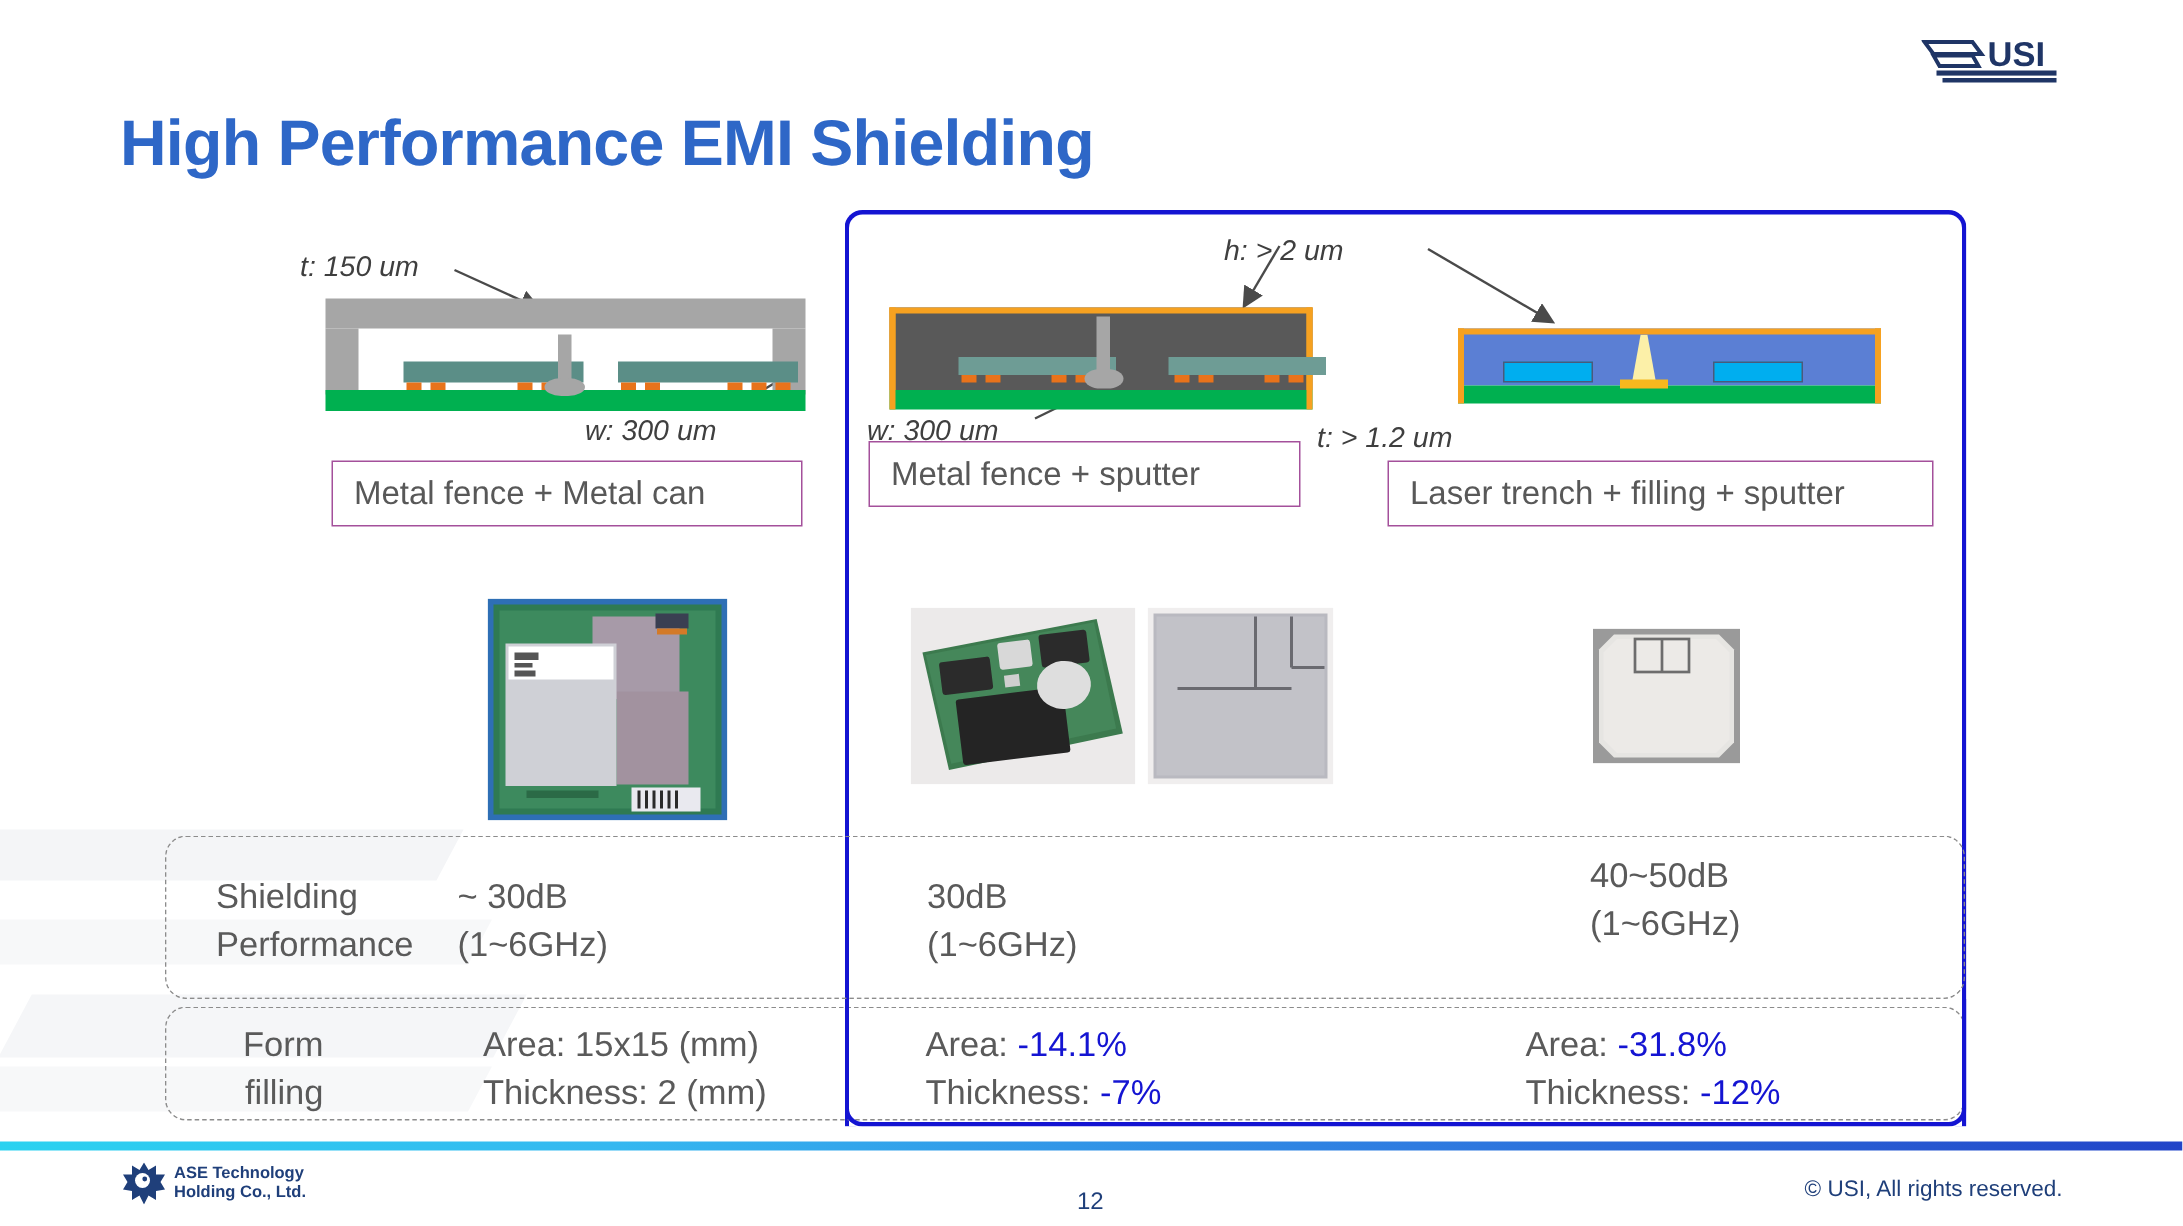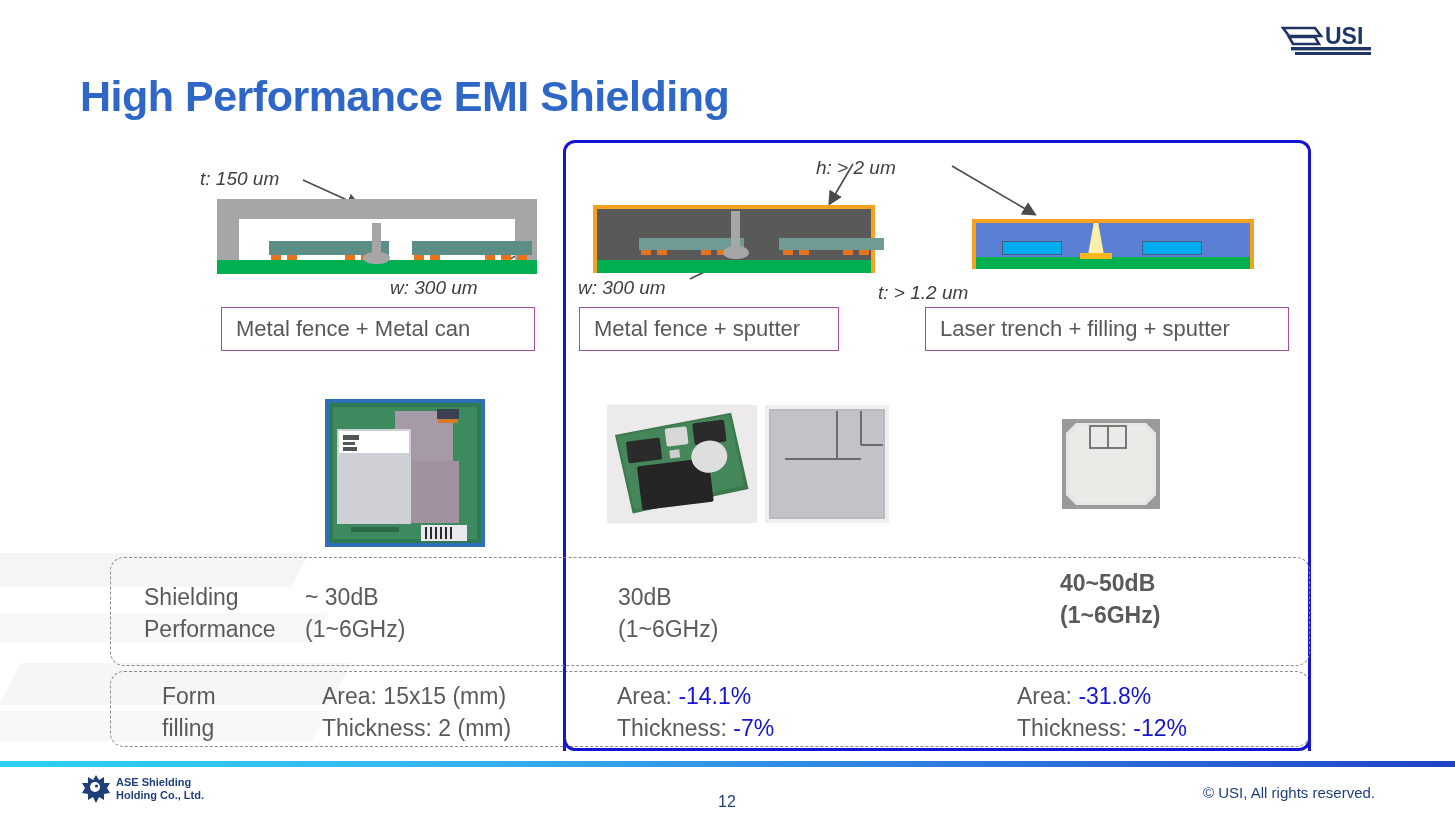--- a/index.html
+++ b/index.html
@@ -81,21 +81,21 @@
   .anno { position:absolute; font-style:italic; font-size:19px; color:#3f3f3f; white-space:nowrap; }
   .anno-svg { position:absolute; left:0; top:0; width:1455px; height:817px; pointer-events:none; }
 
   
   .proc-box {
     position:absolute; border:1.6px solid #A4509B; background:#ffffff;
     display:flex; align-items:center; padding-left:14px;
     font-size:22px; color:#585858; height:44px;
   }
   #pb1 { left:221px; top:307px; width:314px; }
-  #pb2 { left:579px; top:307px; width:260px; }
+  #pb2 { left:579px; top:294px; width:288px; }
   #pb3 { left:925px; top:307px; width:364px; }
 
   
   .photo { position:absolute; overflow:hidden; }
   #ph1 { left:325px; top:399px; width:160px; height:148px; }
   #ph2 { left:607px; top:405px; width:150px; height:118px; }
   #ph3 { left:765px; top:405px; width:124px; height:118px; }
   #ph4 { left:1062px; top:419px; width:98px; height:90px; }
 
   
@@ -319,26 +319,26 @@
   <div>Performance</div>
 </div>
 <div class="cell" style="left:305px;top:582px;">
   <div>~ 30dB</div>
   <div>(1~6GHz)</div>
 </div>
 <div class="cell" style="left:618px;top:582px;">
   <div>30dB</div>
   <div>(1~6GHz)</div>
 </div>
-<div class="cell" style="left:1060px;top:568px;font-weight:bold;">
+<div class="cell" style="left:1060px;top:568px;">
   <div>40~50dB</div>
   <div>(1~6GHz)</div>
 </div>
 
-<div class="cell" style="left:162px;top:681px;">
+<div class="cell" style="left:162px;top:681px;text-align:right;">
   <div>Form</div>
   <div>filling</div>
 </div>
 <div class="cell" style="left:322px;top:681px;">
   <div>Area: 15x15 (mm)</div>
   <div>Thickness: 2 (mm)</div>
 </div>
 <div class="cell" style="left:617px;top:681px;">
   <div>
     <span>Area: </span><span class="blue-val">-14.1%</span>
@@ -361,17 +361,17 @@
 <div class="footer-rule"></div>
 
 <div class="ase-logo">
   <svg viewBox="0 0 28 28" width="28" height="28">
     <polygon fill="#1F3F7A" points="14,0 17,5 22,2 22,8 28,8 25,13 28,18 22,19 22,25 17,22 14,28 11,22 6,25 6,19 0,18 3,13 0,8 6,8 6,2 11,5"></polygon>
     <circle cx="13" cy="12" r="5" fill="#ffffff"></circle>
     <circle cx="14.5" cy="11" r="1.6" fill="#1F3F7A"></circle>
   </svg>
 </div>
 <div class="ase-text">
-  <div>ASE Shielding</div>
+  <div>ASE Technology</div>
   <div>Holding Co., Ltd.</div>
 </div>
 <div class="page-num">12</div>
 <div class="copyright">© USI, All rights reserved.</div>
 
 </body></html>

